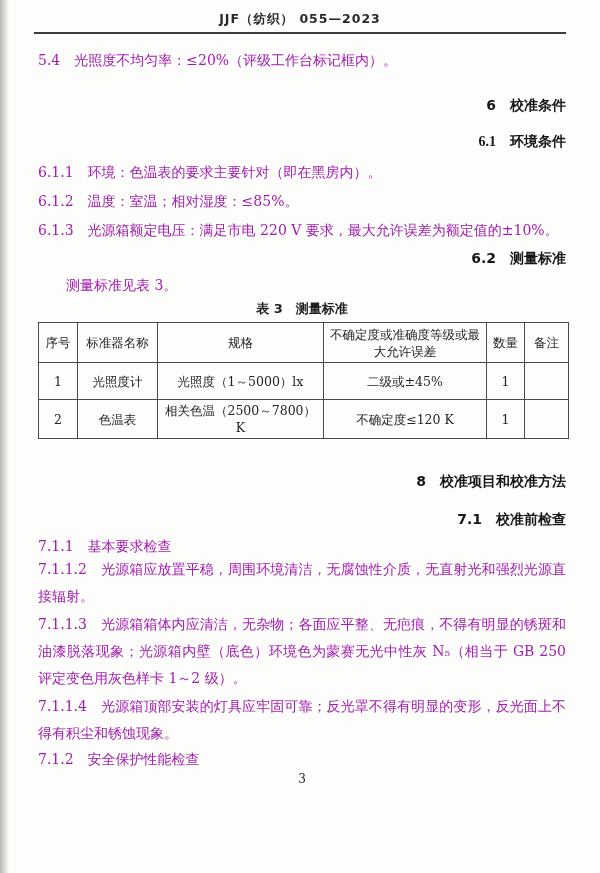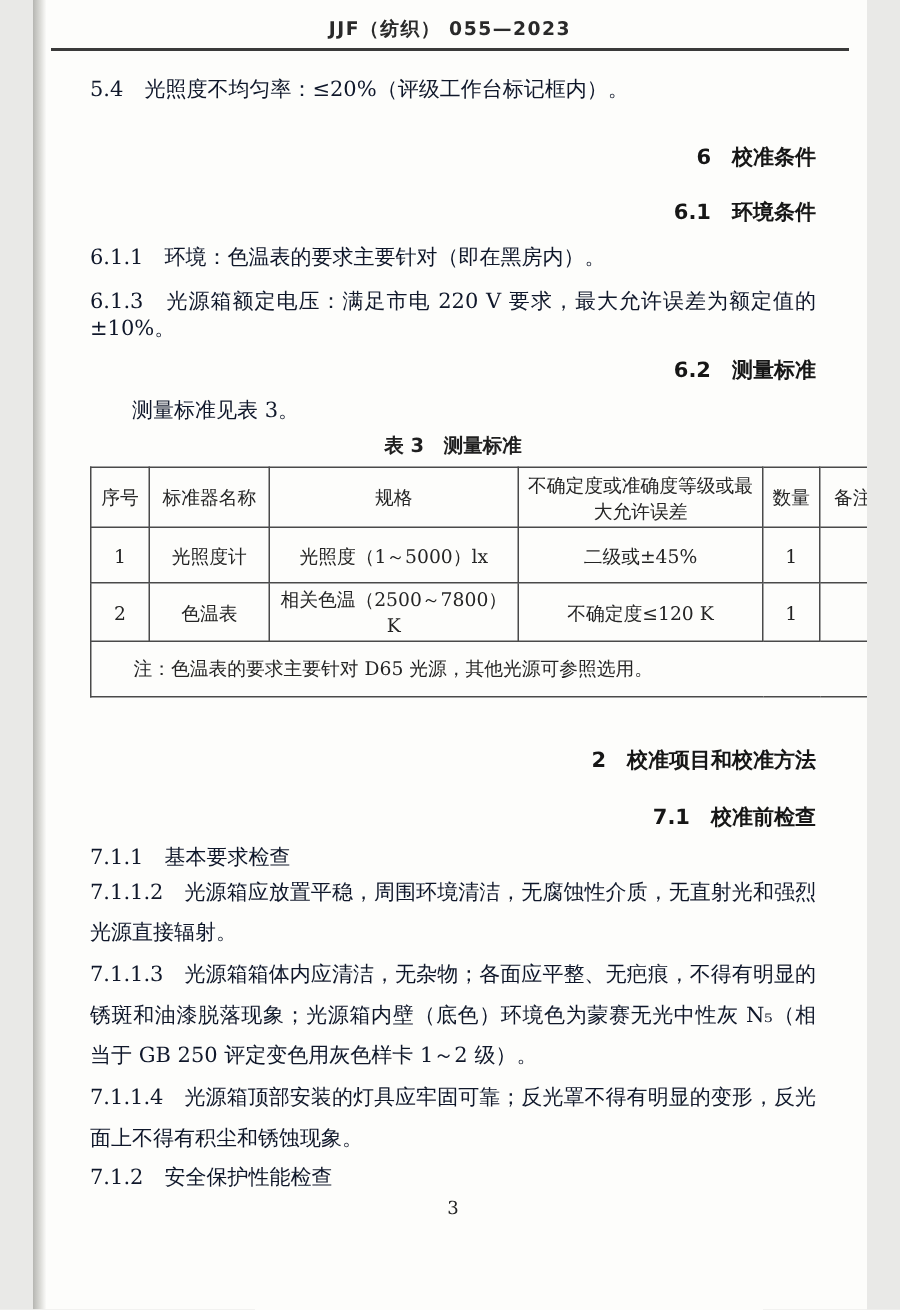--- a/index.html
+++ b/index.html
@@ -1,19 +1,19 @@
 <!DOCTYPE html>
 <html><head>
 <meta charset="utf-8">
 <style>
   * { margin: 0; padding: 0; box-sizing: border-box; }
   html, body { background: #e9e9e7; }
   .page {
     position: relative;
-    width: 556px;
+    width: 600px;
     height: 873px;
     margin: 0 auto;
     background: #fdfdfb;
     font-family: "DejaVu Serif", "Liberation Serif", serif;
     color: #1f1f1f;
     overflow: hidden;
   }
   .scan-edge {
     position: absolute;
     left: 0; top: 0; bottom: 0;
@@ -39,35 +39,35 @@
     border-top: 2px solid #3a3a3a;
     height: 0;
   }
   .content {
     padding: 0 34px 0 38px;
   }
   .para {
     font-size: 14px;
     line-height: 27px;
     text-align: justify;
-    color: #0f172a;
+    color: #a21caf;
   }
   .single { line-height: 18px; }
   .heading {
     font-family: "DejaVu Sans", "Liberation Sans", sans-serif;
     font-weight: bold;
     font-size: 14px;
     line-height: 18px;
     color: #161616;
     text-align: right;
   }
   .indent-1 { text-indent: 2em; }
   .mt-p54   { margin-top: 17px; }
   .mt-h6    { margin-top: 27px; }
-  .mt-h61   { margin-top: 19px; }
+  .mt-h61   { margin-top: 19px; font-family: Liberation Serif, serif; }
   .mt-p611  { margin-top: 12px; }
   .mt-p612  { margin-top: 11px; }
   .mt-p613  { margin-top: 11px; }
   .mt-h62   { margin-top: 10px; }
   .mt-ref   { margin-top: 9px; }
   .mt-cap   { margin-top: 7px; }
   .caption {
     text-align: center;
     font-family: "DejaVu Sans", "Liberation Sans", sans-serif;
     font-weight: bold;
@@ -128,20 +128,21 @@
     <div class="header-title">JJF（纺织） 055—2023</div>
     <hr class="header-rule">
   </div>
 
   <div class="content">
     <div class="para single mt-p54">5.4　光照度不均匀率：≤20%（评级工作台标记框内）。</div>
 
     <div class="heading mt-h6">6　校准条件</div>
     <div class="heading mt-h61">6.1　环境条件</div>
     <div class="para single mt-p611">6.1.1　环境：色温表的要求主要针对（即在黑房内）。</div>
+    <div class="para single mt-p612">6.1.2　温度：室温；相对湿度：≤85%。</div>
     <div class="para single mt-p613">6.1.3　光源箱额定电压：满足市电 220 V 要求，最大允许误差为额定值的±10%。</div>
     <div class="heading mt-h62">6.2　测量标准</div>
     <div class="para single indent-1 mt-ref">测量标准见表 3。</div>
 
     <div class="caption mt-cap">表 3　测量标准</div>
 
     <table class="std">
       <colgroup>
         <col class="col-no">
           <col class="col-name">
@@ -170,27 +171,24 @@
           <td></td>
         </tr>
         <tr>
           <td>2</td>
           <td>色温表</td>
           <td>相关色温（2500～7800）K</td>
           <td>不确定度≤120 K</td>
           <td>1</td>
           <td></td>
         </tr>
-        <tr>
-          <td class="note-cell" colspan="6">注：色温表的要求主要针对 D65 光源，其他光源可参照选用。</td>
-        </tr>
       </tbody>
     </table>
 
-    <div class="heading mt-h7">2　校准项目和校准方法</div>
+    <div class="heading mt-h7">8　校准项目和校准方法</div>
     <div class="heading mt-h71">7.1　校准前检查</div>
     <div class="para single mt-p711">7.1.1　基本要求检查</div>
     <div class="para mt-p7112">7.1.1.2　光源箱应放置平稳，周围环境清洁，无腐蚀性介质，无直射光和强烈光源直接辐射。</div>
     <div class="para mt-p7113">7.1.1.3　光源箱箱体内应清洁，无杂物；各面应平整、无疤痕，不得有明显的锈斑和油漆脱落现象；光源箱内壁（底色）环境色为蒙赛无光中性灰 N₅（相当于 GB 250 评定变色用灰色样卡 1～2 级）。</div>
     <div class="para mt-p7114">7.1.1.4　光源箱顶部安装的灯具应牢固可靠；反光罩不得有明显的变形，反光面上不得有积尘和锈蚀现象。</div>
     <div class="para single mt-p712">7.1.2　安全保护性能检查</div>
 
     <div class="footer">3</div>
   </div>
 </div>

